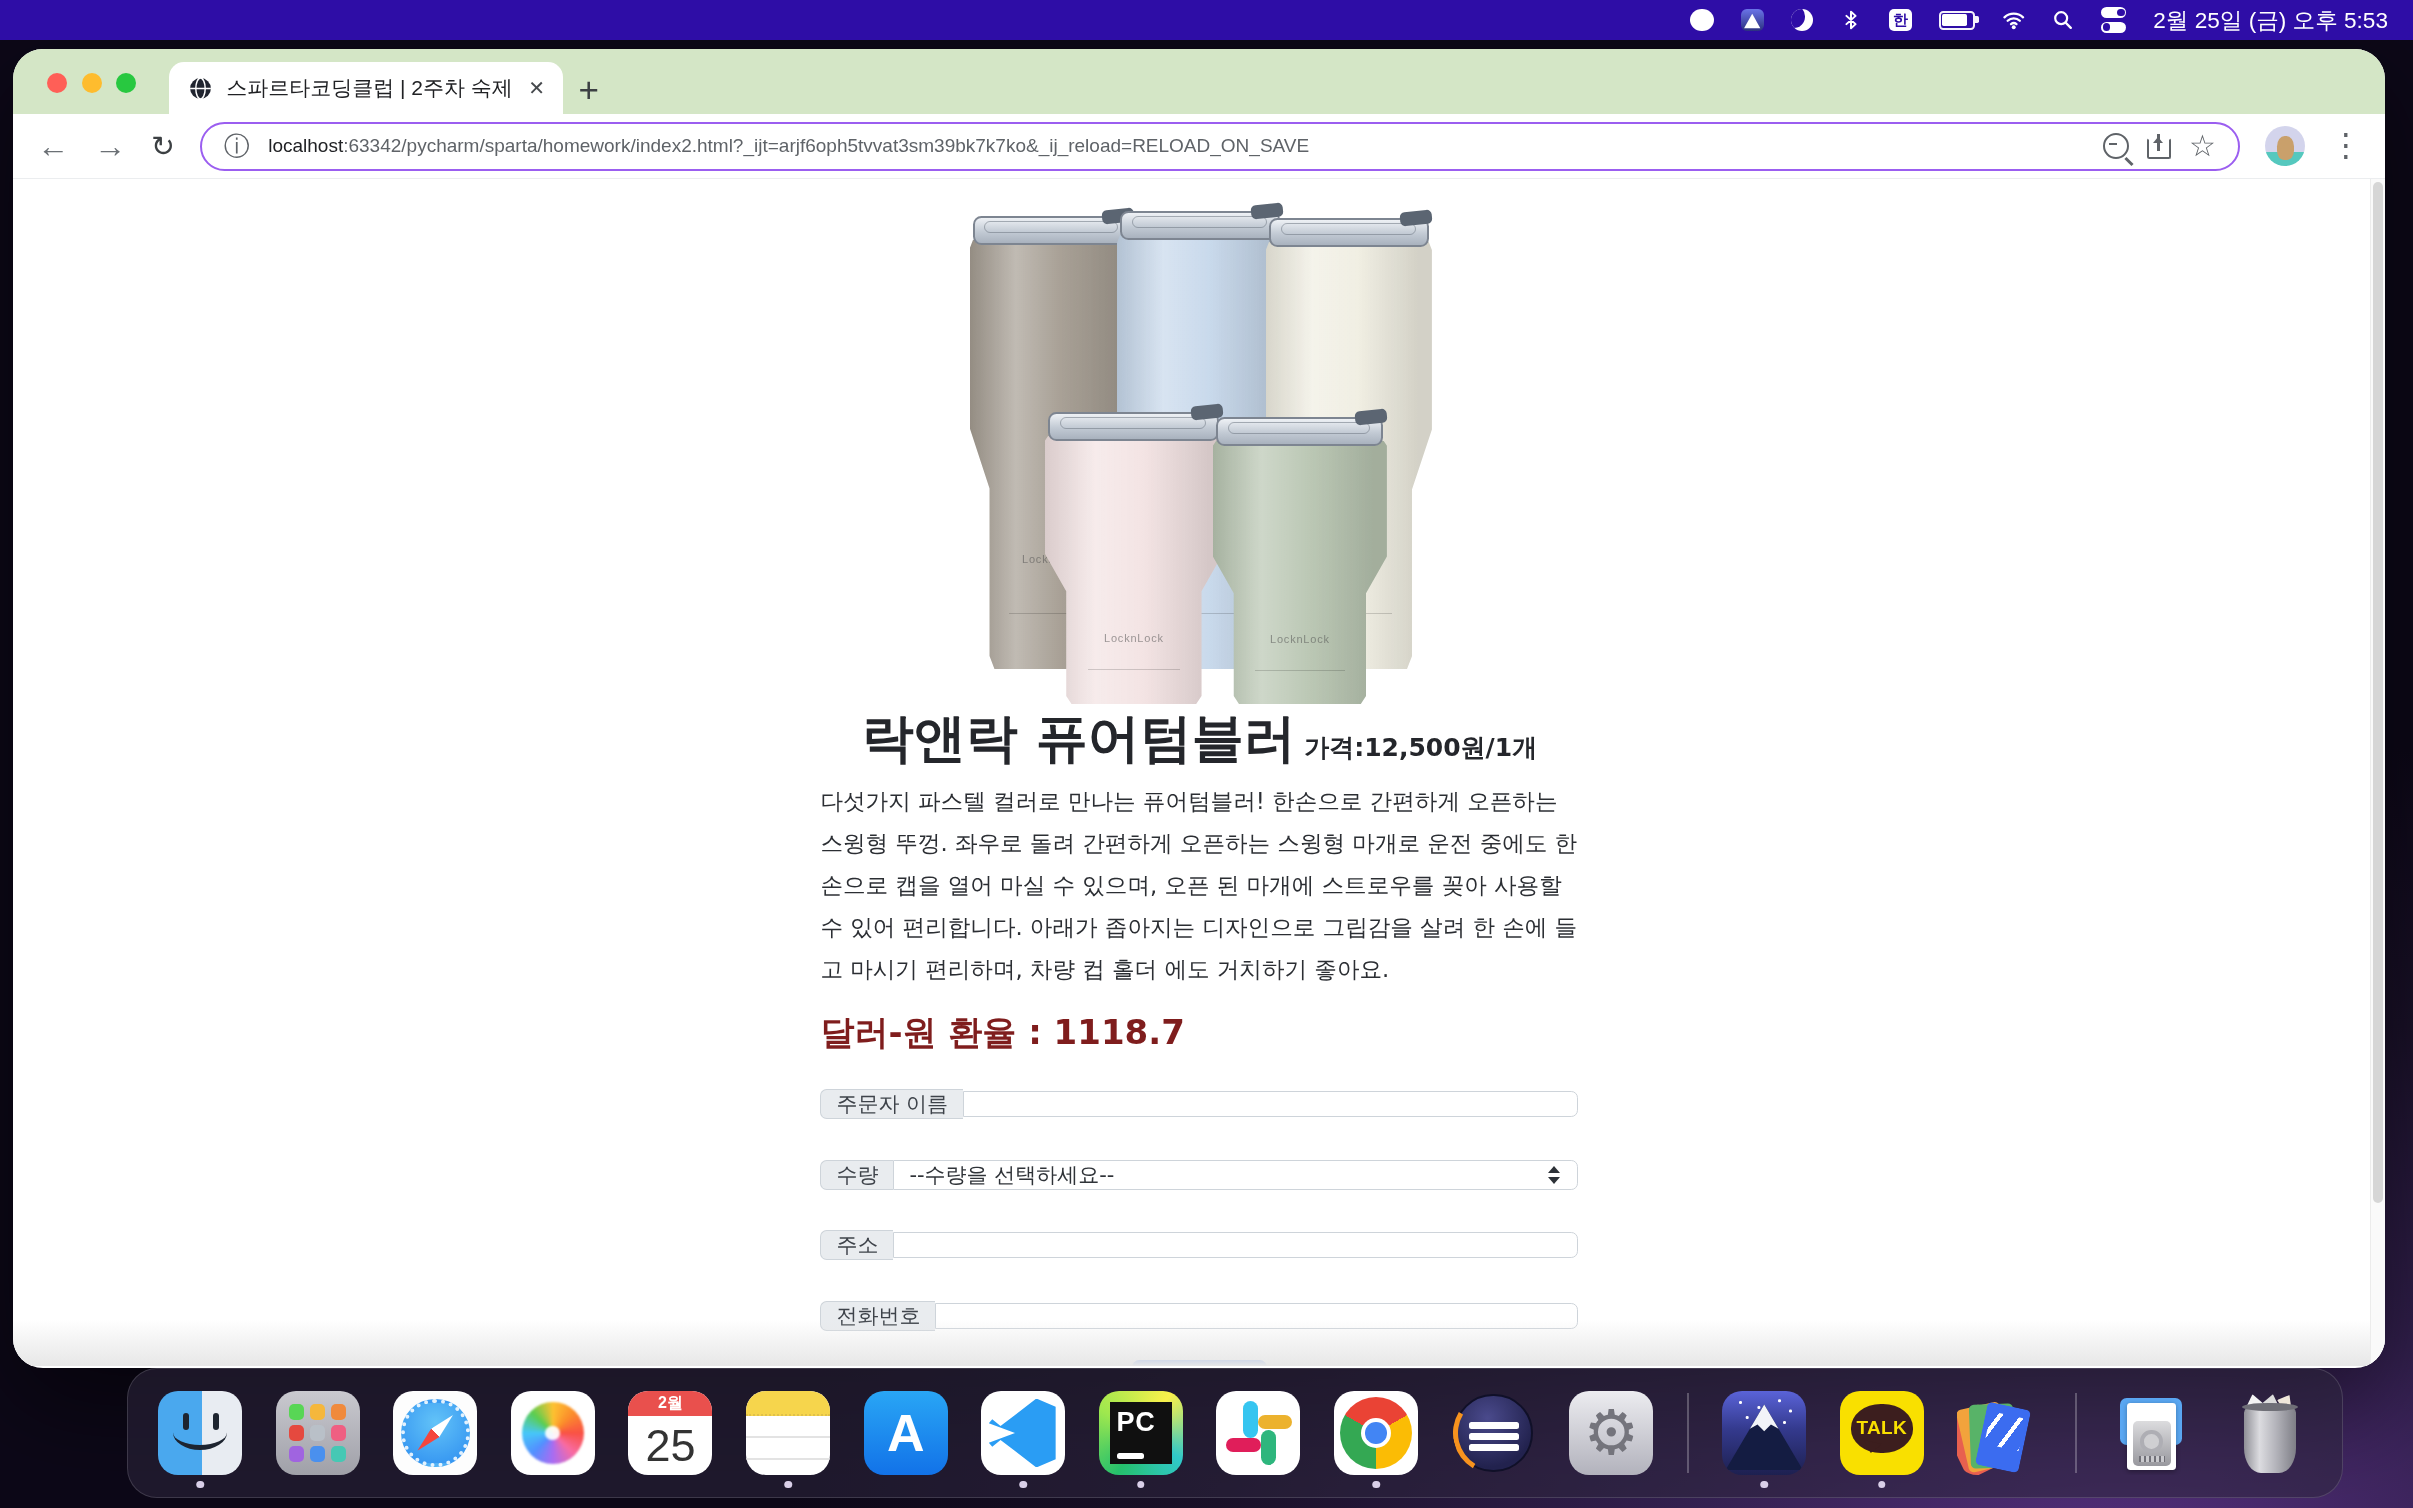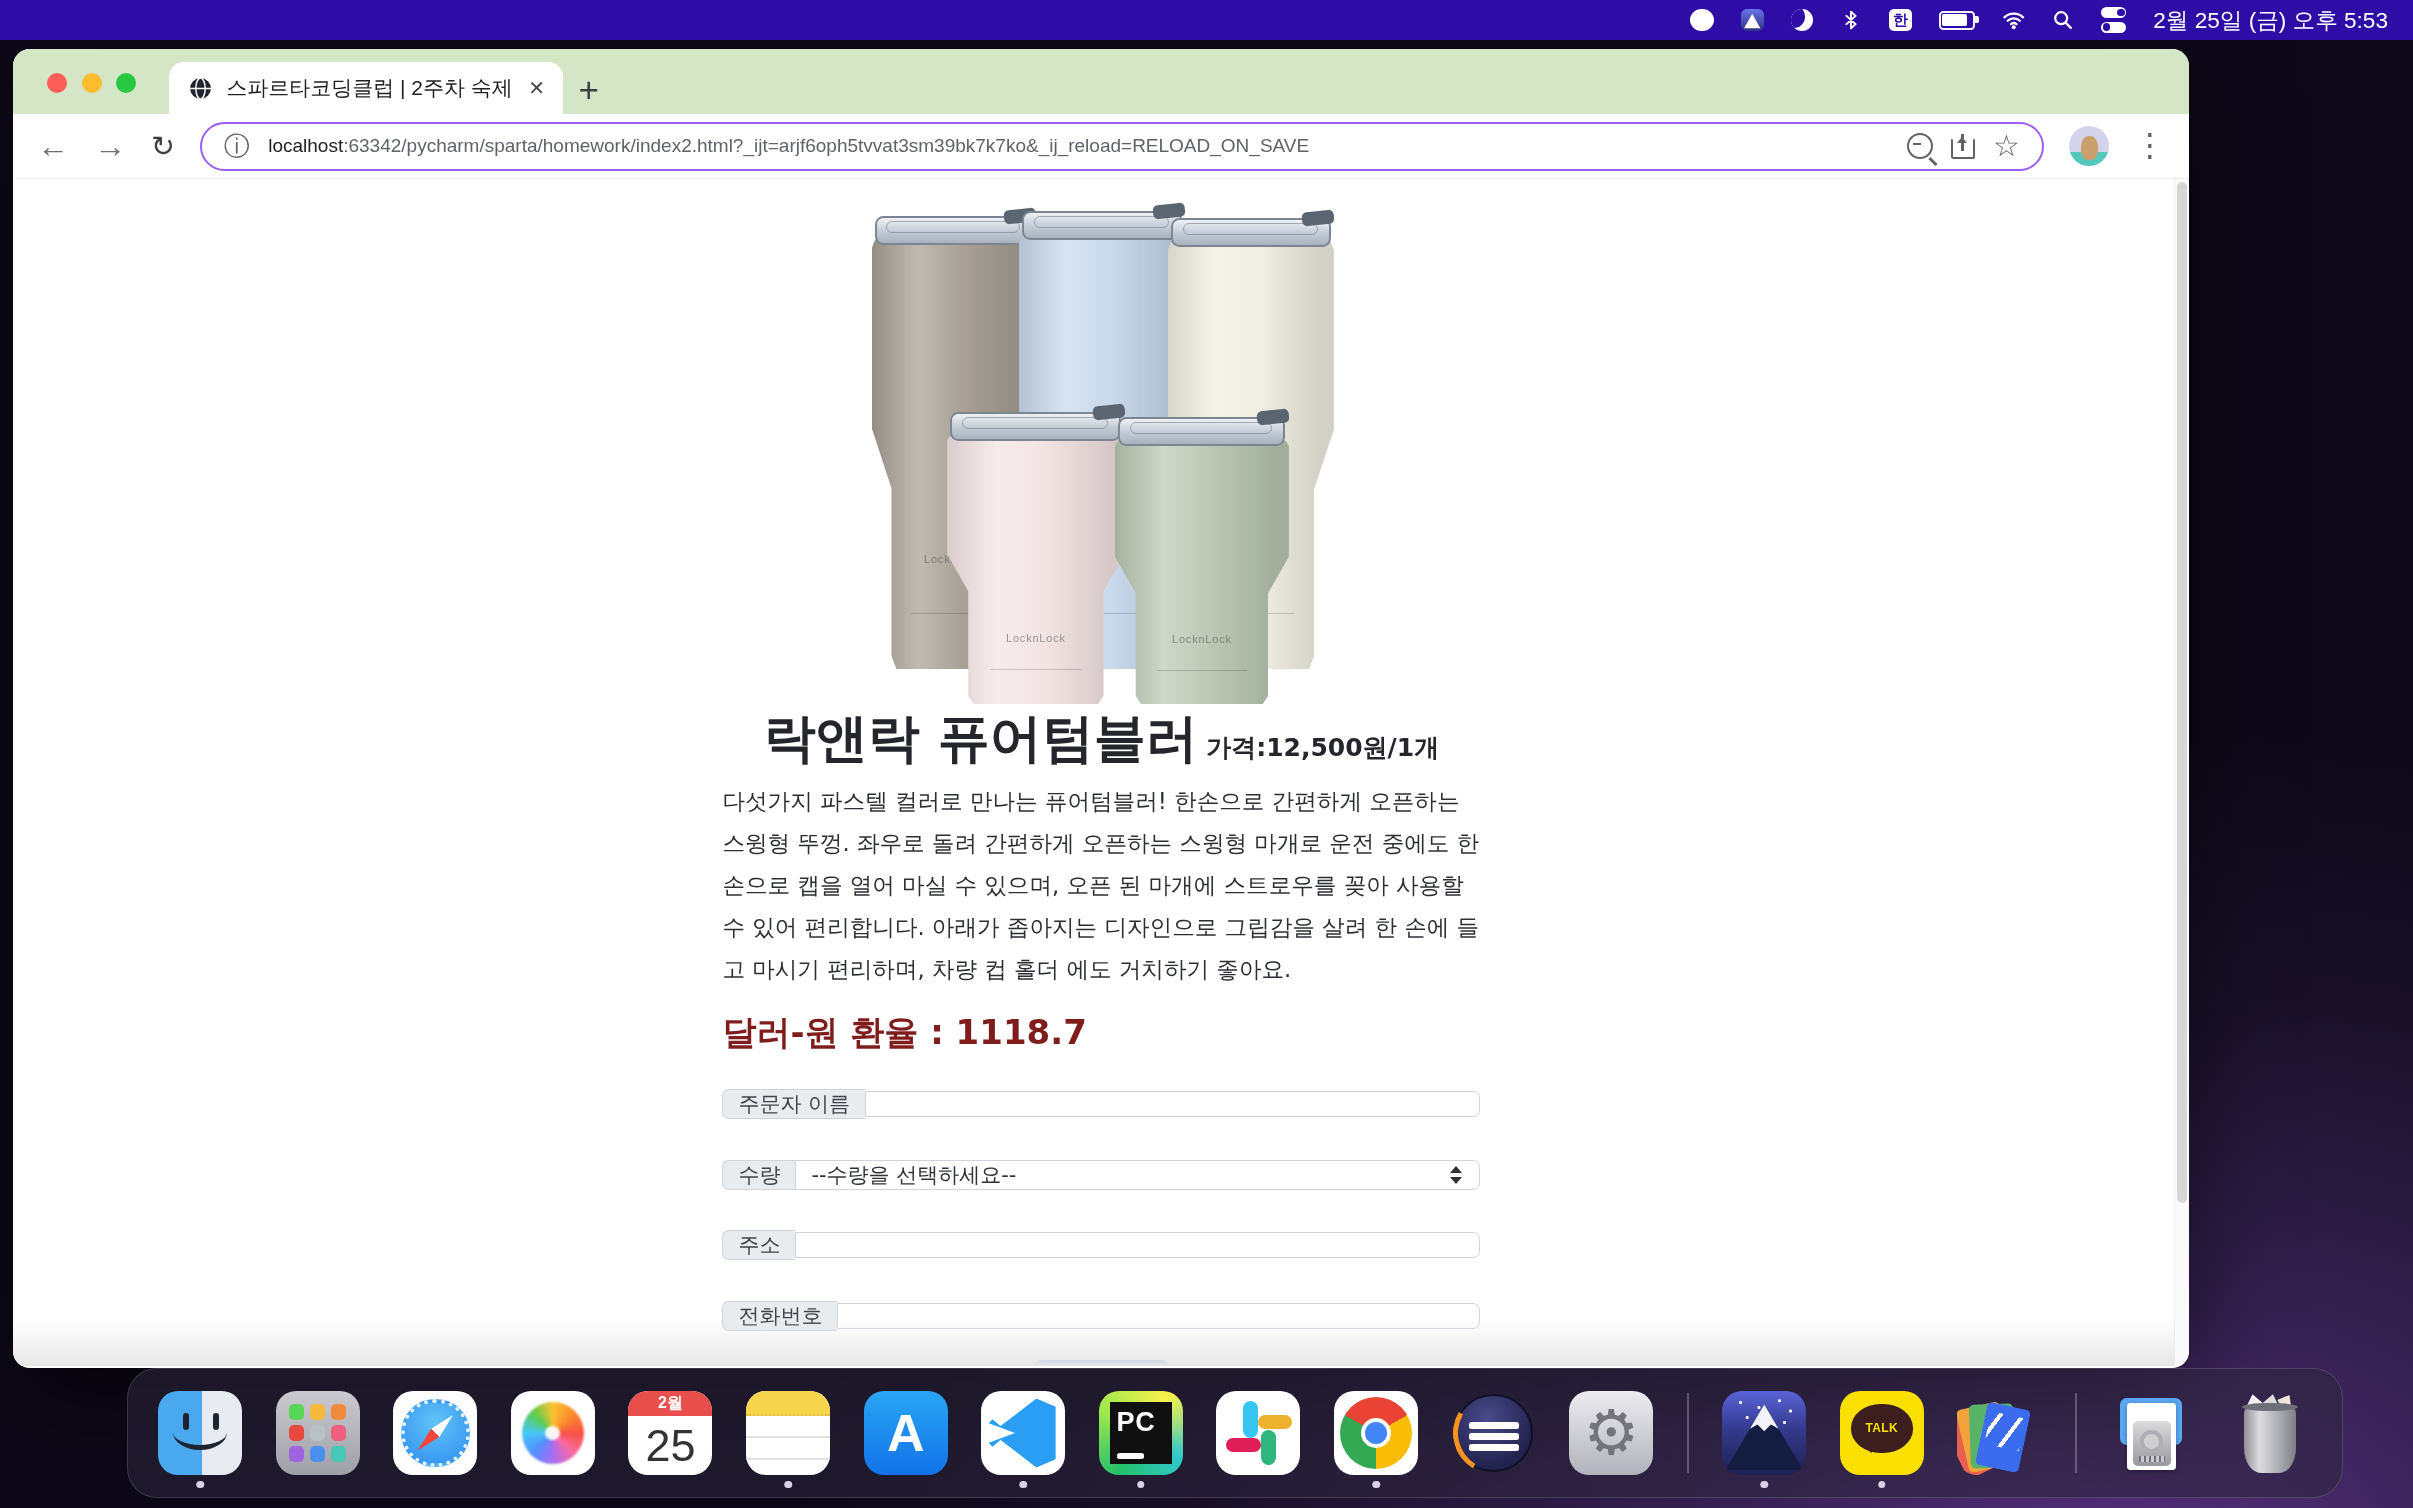--- a/index.html
+++ b/index.html
@@ -32,21 +32,21 @@
   .battery::before{content:"";position:absolute;left:1.7px;top:1.7px;bottom:1.7px;width:78%;background:#fff;border-radius:1.7px;}
   .battery::after{content:"";position:absolute;right:-5.9px;top:3.4px;width:3.4px;height:6.7px;background:rgba(255,255,255,.95);border-radius:0 1.7px 1.7px 0;}
   .cc{display:flex;flex-direction:column;gap:3.4px;}
   .cc .pill{width:25px;height:11px;background:#fff;border-radius:5.9px;position:relative;}
   .cc .pill::after{content:"";position:absolute;top:1.7px;width:7.5px;height:7.5px;border-radius:50%;background:#2e0da6;}
   .cc .pill.p1::after{right:1.7px;}
   .cc .pill.p2::after{left:1.7px;}
   .mb-time{font-size:22.6px;white-space:nowrap;}
 
   
-  .window{position:absolute;left:13.4px;top:49px;width:2176px;height:1319px;border-radius:17px;
+  .window{position:absolute;left:13.4px;top:49px;width:2372px;height:1319px;border-radius:30px;
     overflow:hidden;background:#fff;box-shadow:0 34px 101px rgba(0,0,0,.55);z-index:10;}
   .tabstrip{height:65px;background:#d4e6c6;position:relative;display:flex;align-items:flex-end;}
   .traffic{position:absolute;left:34px;top:23.5px;display:flex;gap:14.2px;}
   .tl{width:20px;height:20px;border-radius:50%;}
   .tl.red{background:#ff5f57;}.tl.yellow{background:#febc2e;}.tl.green{background:#28c840;}
   .tab{margin-left:156px;width:394px;height:52px;background:#fff;border-radius:15px 15px 0 0;
     display:flex;align-items:center;gap:13.4px;padding:0 18.4px;box-sizing:border-box;}
   .favicon{width:25px;height:25px;flex:none;display:flex;}
   .tab-title{font-size:21px;color:#202124;flex:1;white-space:nowrap;overflow:hidden;}
   .tab-close{font-size:20px;color:#46494d;flex:none;cursor:default;}
@@ -208,21 +208,21 @@
     font-size:62px;color:#74747c;line-height:1;}
 
   .ic-nightfall{background:linear-gradient(180deg,#5a63d8 0%,#343a8e 45%,#1d2050 100%);}
   .nf-stars{position:absolute;left:17px;top:10px;width:2.5px;height:2.5px;border-radius:50%;background:#fff;
     box-shadow:18.4px 5px 0 #fff,39px -1.7px 0 #fff,50px 8.4px 0 #fff,6.7px 15px 0 #fff,44px 20px 0 #fff;}
   .nf-mtn{position:absolute;inset:0;background:#141c42;clip-path:polygon(50% 16%,96% 94%,4% 94%);}
   .nf-snow{position:absolute;inset:0;background:#f2f4f8;clip-path:polygon(50% 16%,67% 45%,58% 40%,50% 48%,42% 40%,33% 45%);}
 
   .ic-kakao{background:#f9e000;}
   .ic-kakao .kbubble{position:absolute;left:13%;right:13%;top:15%;bottom:26%;background:#3c1e1e;
-    border-radius:48%;display:flex;align-items:center;justify-content:center;color:#f9e000;font-size:12px;font-weight:700;letter-spacing:0.4px;}
+    border-radius:48%;display:flex;align-items:center;justify-content:center;color:#f9e000;font-size:19px;font-weight:700;letter-spacing:0.4px;}
   .ic-kakao .kbubble::after{content:"";position:absolute;left:11.7px;bottom:-8.4px;width:0;height:0;
     border:9.2px solid transparent;border-top:11.7px solid #3c1e1e;transform:rotate(12deg);}
 
   .ic-polaris{background:transparent;}
   .pg{position:absolute;left:13.4px;bottom:6.7px;width:44px;height:64px;border-radius:5px;transform-origin:50% 100%;}
   .pg1{background:#e8604f;transform:rotate(-26deg) translateX(-5px);}
   .pg2{background:#f2a33c;transform:rotate(-13deg) translateX(-1.7px);}
   .pg3{background:#58b368;transform:rotate(-2deg);}
   .pg4{background:#3b6cf0;transform:rotate(12deg) translateX(3.4px);
     background-image:repeating-linear-gradient(115deg,transparent 0 7.5px,#fff 7.5px 11.7px,transparent 11.7px 18.4px);

